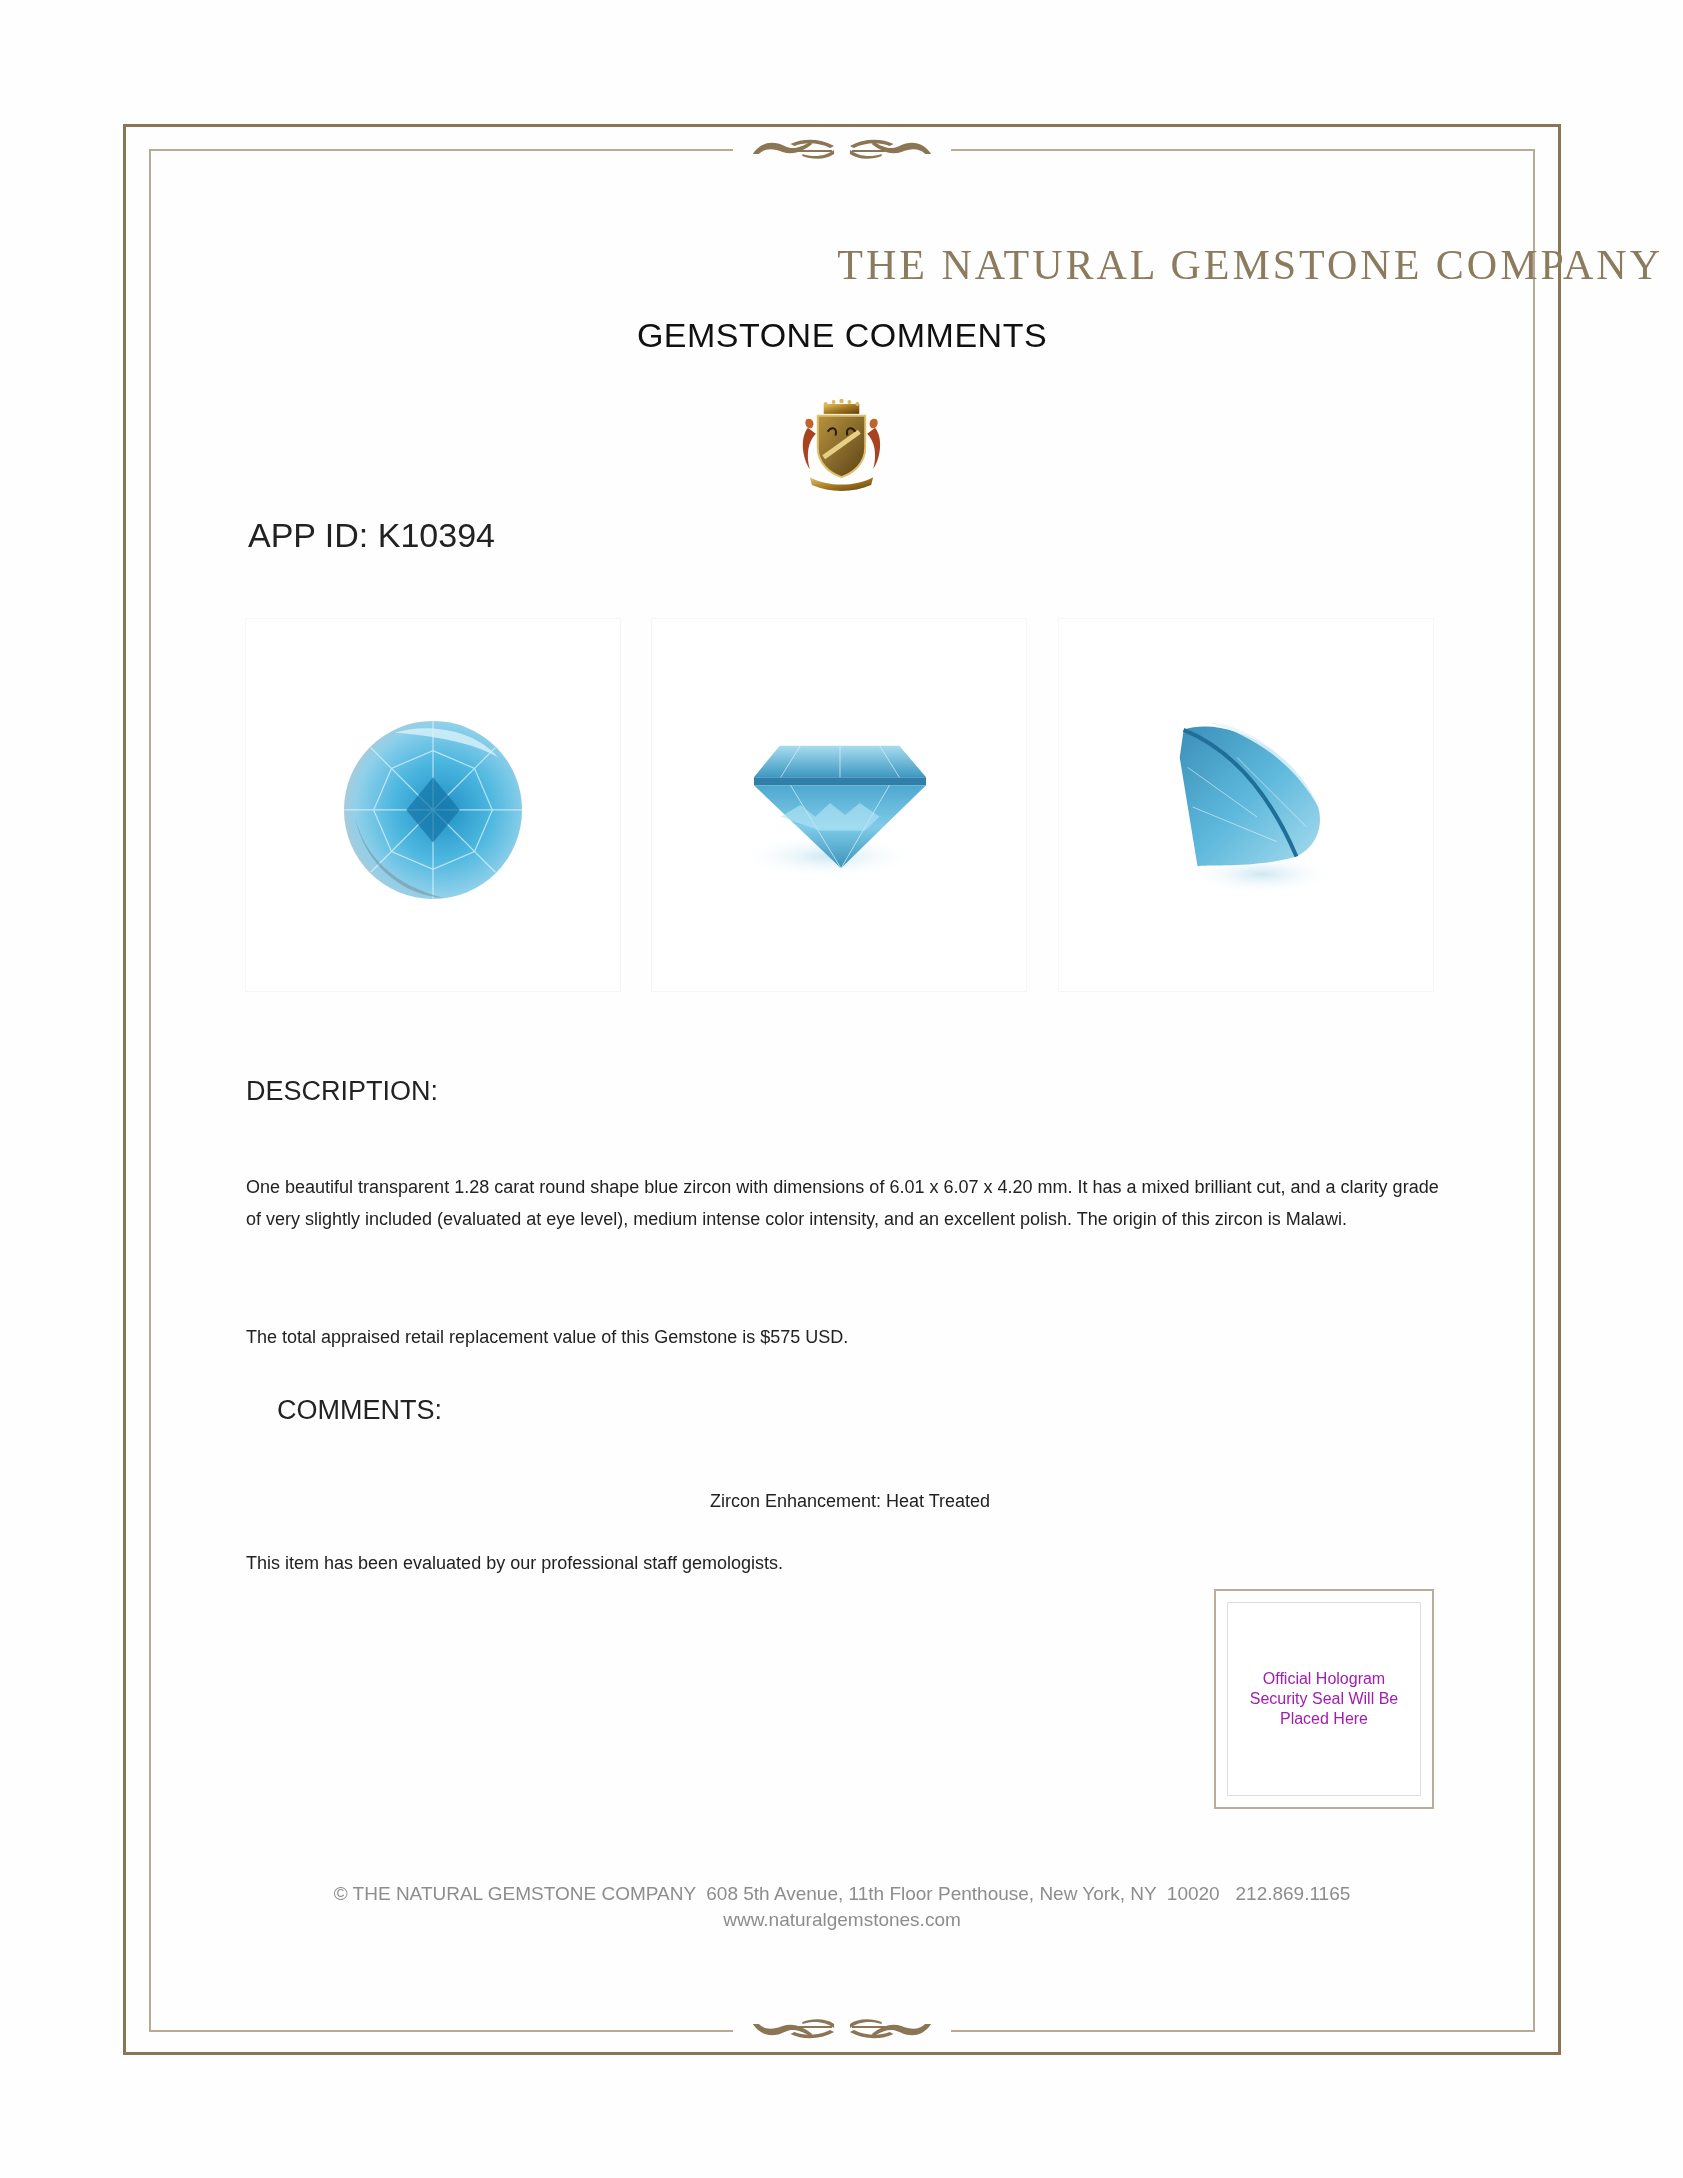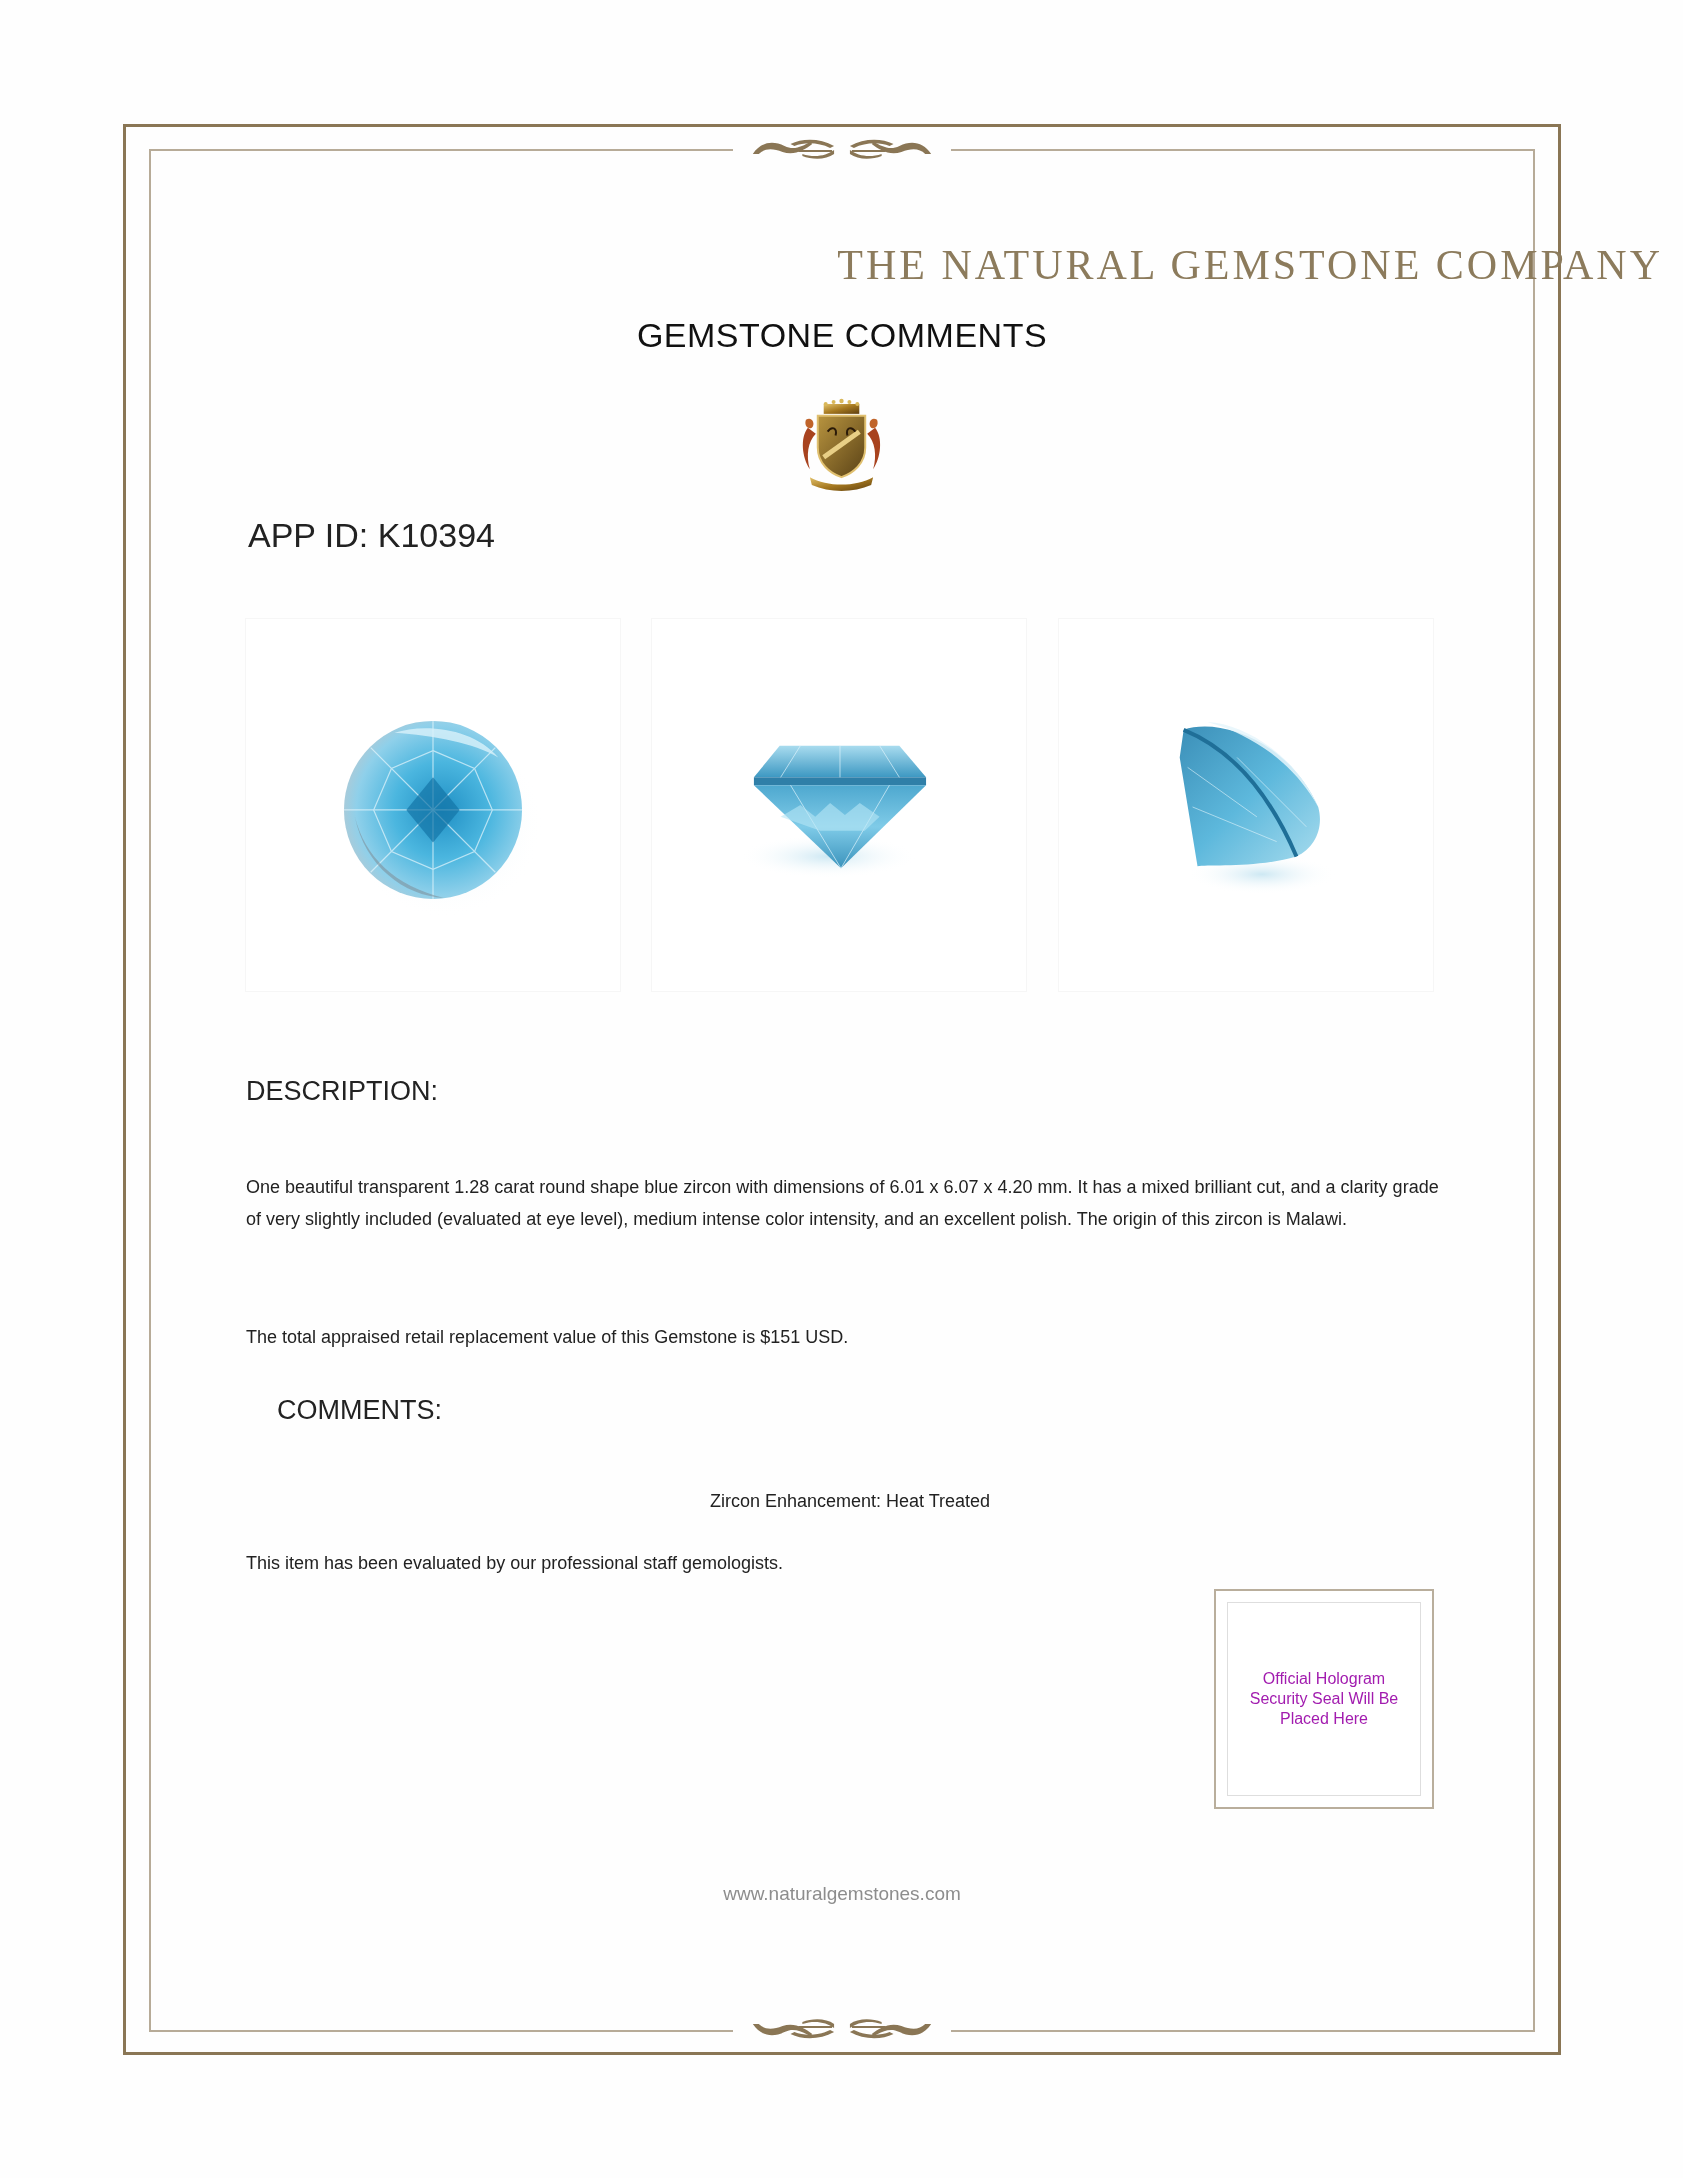--- a/index.html
+++ b/index.html
@@ -244,33 +244,34 @@
     <g stroke="#e3f5fb" stroke-width="1" opacity="0.6">
       <line x1="130" y1="150" x2="200" y2="200"></line>
       <line x1="135" y1="190" x2="220" y2="225"></line>
       <line x1="180" y1="140" x2="250" y2="210"></line>
     </g>
   </svg>
 </div>
 
 <div class="section-label desc-label">DESCRIPTION:</div>
 <div class="body-text desc-text">One beautiful transparent 1.28 carat round shape blue zircon with dimensions of 6.01 x 6.07 x 4.20 mm. It has a mixed brilliant cut, and a clarity grade of very slightly included (evaluated at eye level), medium intense color intensity, and an excellent polish. The origin of this zircon is Malawi.</div>
-<div class="body-text value-text">The total appraised retail replacement value of this Gemstone is $151 USD.</div>
+<div class="body-text value-text">The total appraised retail replacement value of this Gemstone is $575 USD.</div>
 
 <div class="section-label comments-label">COMMENTS:</div>
 <div class="body-text enh-text">Zircon Enhancement: Heat Treated</div>
 <div class="body-text eval-text">This item has been evaluated by our professional staff gemologists.</div>
 
 <div class="seal-box">
   <div class="seal-inner">
     <div class="seal-text">Official Hologram Security Seal Will Be Placed Here</div>
   </div>
 </div>
 
 <div class="footer">
+  <div class="addr">© THE NATURAL GEMSTONE COMPANY  608 5th Avenue, 11th Floor Penthouse, New York, NY  10020   212.869.1165</div>
   <div>www.naturalgemstones.com</div>
 </div>
 
 <div class="ornament bottom">
   <svg width="218" height="30" viewBox="0 0 220 30">
     <g fill="#8a7655" transform="translate(0,30) scale(1,-1)">
       <path d="M20 22 C28 10, 40 8, 52 14 C62 19, 70 14, 78 10 L80 12 C72 18, 62 24, 50 20 C40 16, 32 16, 26 22 Z"></path>
       <path d="M58 12 C70 6, 88 6, 102 14 L98 16 C86 10, 72 10, 62 14 Z"></path>
       <path d="M66 18 L100 18 L100 20 L66 20 Z"></path>
       <path d="M70 22 C82 26, 94 24, 102 18 L102 22 C94 28, 80 28, 70 24 Z"></path>

